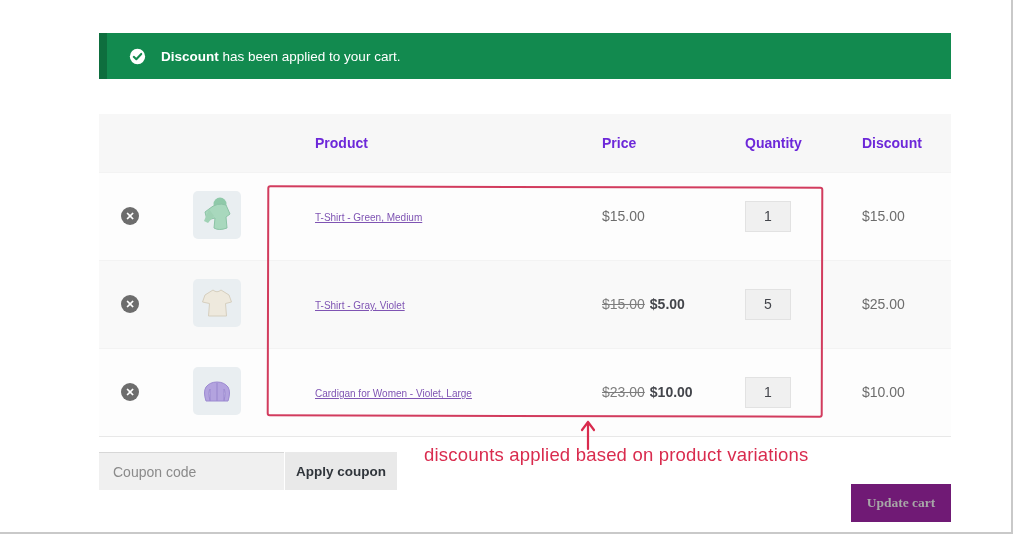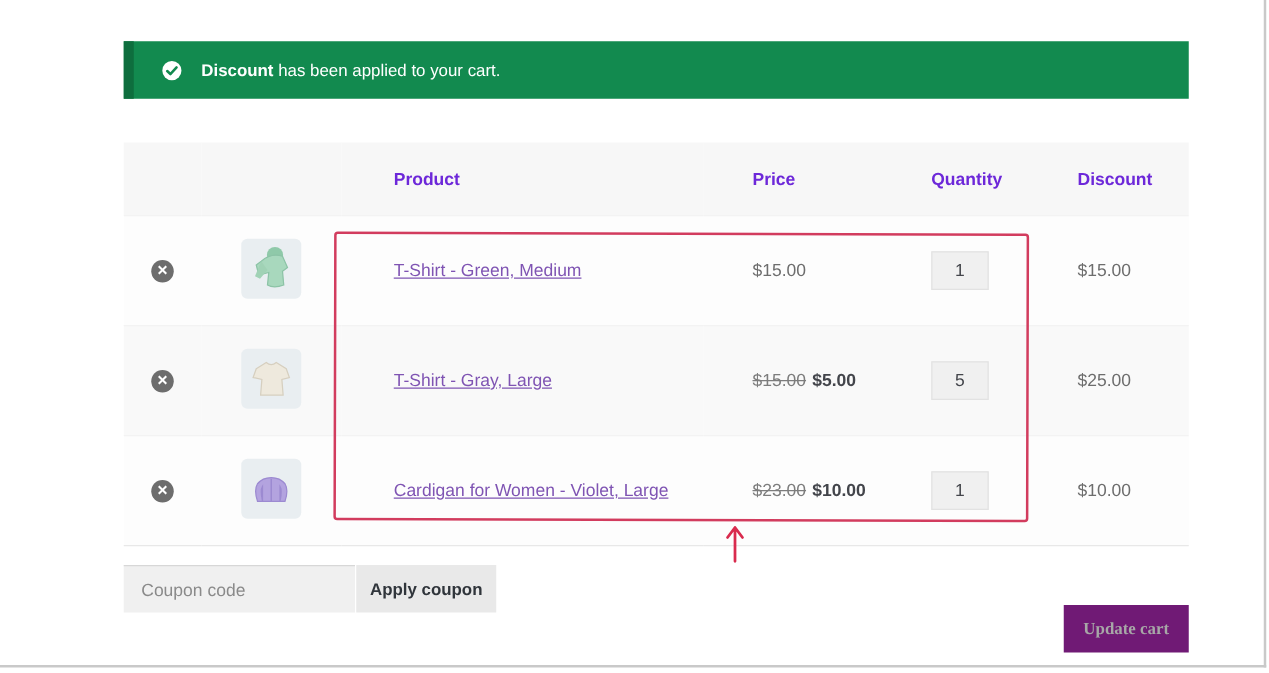--- a/index.html
+++ b/index.html
@@ -24,21 +24,21 @@
   th.h-qty { padding-left:37px; } th.h-subtotal { padding-left:34px; }
   tbody tr { height:88px; border-top:1px solid #f3f3f3; background:#fdfdfd; }
   tbody tr:nth-child(2) { background:#f9f9f9; }
   tbody tr:last-child { border-bottom:1px solid #e8e8e8; }
   td.cell-remove { text-align:center; }
   .remove-btn { width:18px; height:18px; border:none; border-radius:50%; background:#6d6d6d; color:#fff;
                 font-size:11px; font-weight:700; line-height:18px; text-align:center; cursor:pointer; display:inline-block; }
   td.cell-thumb { text-align:center; }
   .thumb { display:inline-block; width:48px; height:48px; background:#e9eef1; border-radius:5px; }
   td.cell-product { padding-left:42px; }
-  .plink { color:#7f54b3; text-decoration:underline; font-size:14px; }
+  .plink { color:#7f54b3; text-decoration:underline; font-size:10px; }
   td.cell-price { padding-left:39px; color:#6d6d6d; }
   td.cell-price del { color:#7d7d7d; margin-right:5px; }
   td.cell-price ins { text-decoration:none; font-weight:700; color:#43454b; }
   td.cell-qty { padding-left:37px; }
   .qty-input { width:46px; height:31px; background:#f0f0f0; border:1px solid #e2e2e2; text-align:center;
                font-size:14px; color:#43454b; font-family:"Liberation Sans", sans-serif; }
   td.cell-subtotal { padding-left:34px; color:#6d6d6d; }
 
   
   .actions { position:absolute; left:99px; top:452px; width:852px; height:38px; }
@@ -111,21 +111,21 @@
 
       <tr>
         <td class="cell-remove"><button class="remove-btn"><span>✕</span></button></td>
         <td class="cell-thumb">
           <span class="thumb">
             <svg viewBox="0 0 48 48" width="48" height="48">
               <path d="M12 16 L20 11 Q24 14.5 28 11 L36 16 L38.5 23 L32.5 24.5 L33.5 37 L15.5 37 L16.5 24.5 L9.5 23 Z" fill="#eee9dd" stroke="#d6cfbf" stroke-width="1"></path>
             </svg>
           </span>
         </td>
-        <td class="cell-product"><a href="#" class="plink">T-Shirt - Gray, Large</a></td>
+        <td class="cell-product"><a href="#" class="plink">T-Shirt - Gray, Violet</a></td>
         <td class="cell-price"><del>$15.00</del><ins>$5.00</ins></td>
         <td class="cell-qty"><input class="qty-input" value="5" style=""></td>
         <td class="cell-subtotal"><span>$25.00</span></td>
       </tr>
 
       <tr>
         <td class="cell-remove"><button class="remove-btn"><span>✕</span></button></td>
         <td class="cell-thumb">
           <span class="thumb">
             <svg viewBox="0 0 48 48" width="48" height="48">
@@ -145,14 +145,15 @@
   <div class="actions">
     <input class="coupon-input" type="text" placeholder="Coupon code" style="">
     <button class="apply-btn">Apply coupon</button>
     <button class="update-btn">Update cart</button>
   </div>
 
   <div class="anno-box"></div>
   <svg class="anno-arrow" width="22" height="34">
     <path d="M11 32 L11 5 M11 5 L5 13 M11 5 L17 13" fill="none" stroke="#d92b4e" stroke-width="2.2" stroke-linecap="round" stroke-linejoin="round"></path>
   </svg>
+  <div class="anno-text">discounts applied based on product variations</div>
 
 </div>
 
 </body></html>

